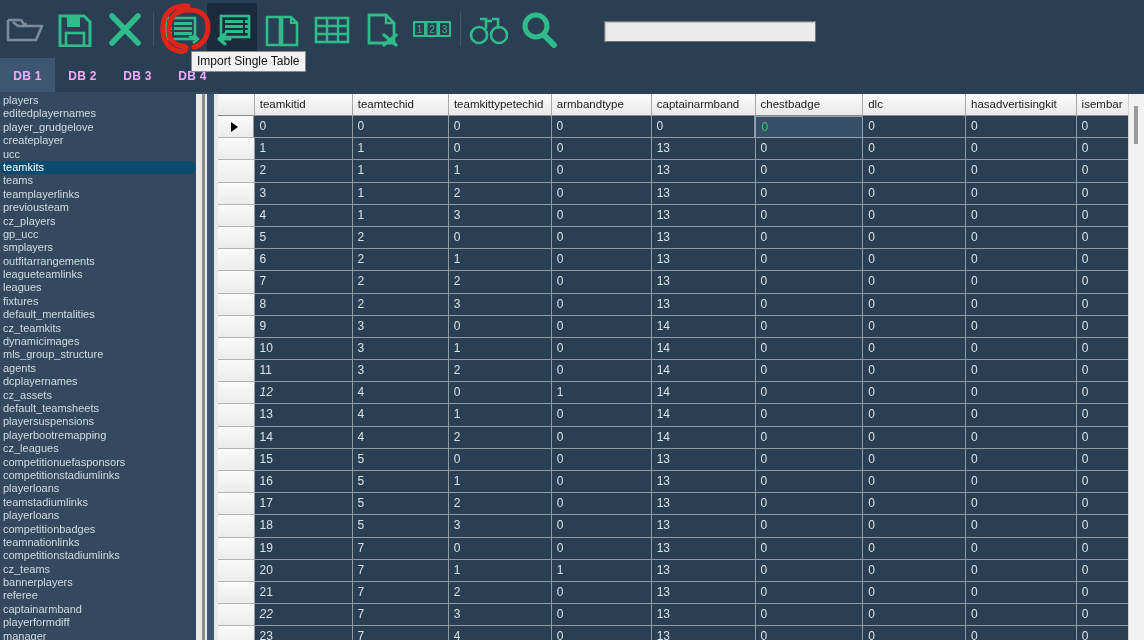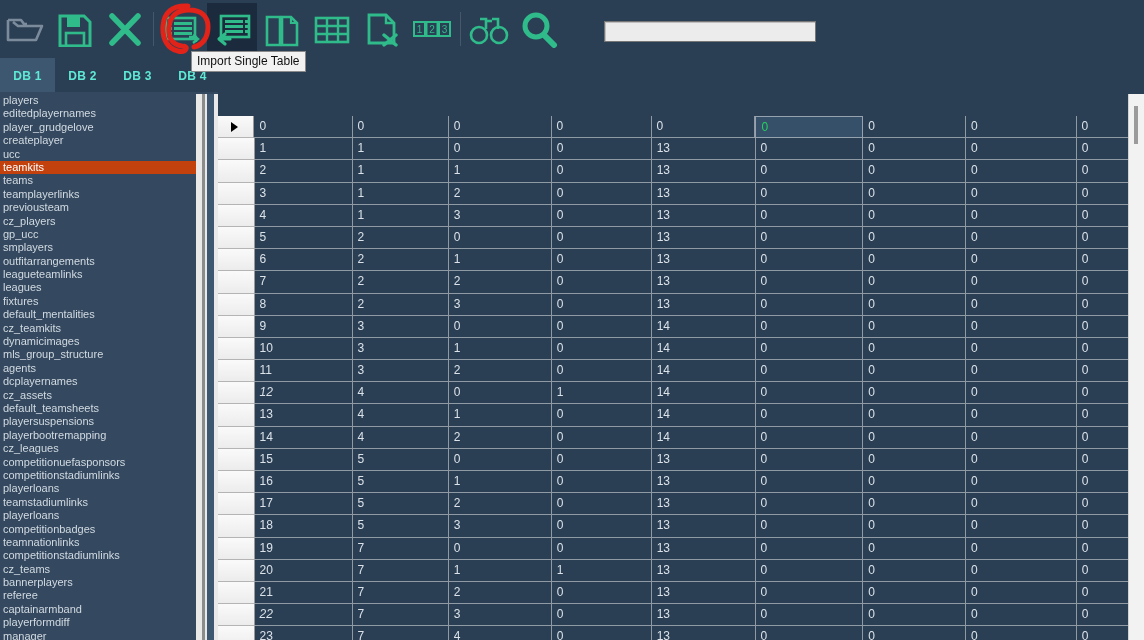--- a/index.html
+++ b/index.html
@@ -51,21 +51,21 @@
   }
 
   
   #tabbar{
     position:absolute;left:0;top:58px;width:1144px;height:36px;
     background:#2b3f54;
   }
   .db-tab{
     position:absolute;top:0;height:36px;width:55px;
     display:flex;align-items:center;justify-content:center;
-    color:#5eead4;font-size:12px;font-weight:bold;
+    color:#f0abfc;font-size:12px;font-weight:bold;
     letter-spacing:.3px;
   }
   .db-tab.sel{background:#3d5770;}
   #tab-underline{
     position:absolute;left:0;top:92px;width:218px;height:2px;background:#34495f;
   }
 
   .combo{
     position:absolute;left:222px;top:68px;width:156px;height:20px;
     background:#e8e8e8;border:1px solid #7d7d7d;
@@ -112,21 +112,21 @@
   
   #sidebar{
     position:absolute;left:0;top:94px;width:196px;height:546px;
     background:#34495f;overflow:hidden;
   }
   .side-item{
     height:13.4px;line-height:13.4px;
     color:#d2dae2;font-size:11px;padding-left:3px;
     white-space:nowrap;overflow:hidden;
   }
-  .side-item.sel{background:#c2410c;color:#ffffff;}
+  .side-item.sel{background:#0c4a6e;color:#ffffff;border-radius:6px;}
 
   
   #splitter{
     position:absolute;left:196px;top:94px;width:22px;height:546px;
     background:#e9e9e9;
   }
   #splitter:before{
     content:"";position:absolute;left:6px;top:0;width:3px;height:546px;
     background:#8c8c8c;
   }
@@ -379,20 +379,32 @@
       <div class="side-item">bannerplayers</div>
       <div class="side-item">referee</div>
       <div class="side-item">captainarmband</div>
       <div class="side-item">playerformdiff</div>
       <div class="side-item">manager</div>
     </div>
 
   <div id="splitter"></div>
 
   <div id="grid">
+    <div id="grid-head">
+      <div class="gh-cell gh-corner"></div>
+    <div class="gh-cell" style="width: 102px;">teamkitid</div>
+        <div class="gh-cell" style="width: 100px;">teamtechid</div>
+        <div class="gh-cell" style="width: 107px;">teamkittypetechid</div>
+        <div class="gh-cell" style="width: 104px;">armbandtype</div>
+        <div class="gh-cell" style="width: 108px;">captainarmband</div>
+        <div class="gh-cell" style="width: 112px;">chestbadge</div>
+        <div class="gh-cell" style="width: 107px;">dlc</div>
+        <div class="gh-cell" style="width: 115px;">hasadvertisingkit</div>
+        <div class="gh-cell" style="width: 70px;">isembar</div>
+      </div>
     <div id="grid-body">
         <div class="grow">
           <div class="rowhdr">
             <div class="tri"></div>
           </div>
           <div class="gcell" style="width: 102px;">0</div>
           <div class="gcell" style="width: 100px;">0</div>
           <div class="gcell" style="width: 107px;">0</div>
           <div class="gcell" style="width: 104px;">0</div>
           <div class="gcell" style="width: 108px;">0</div>

